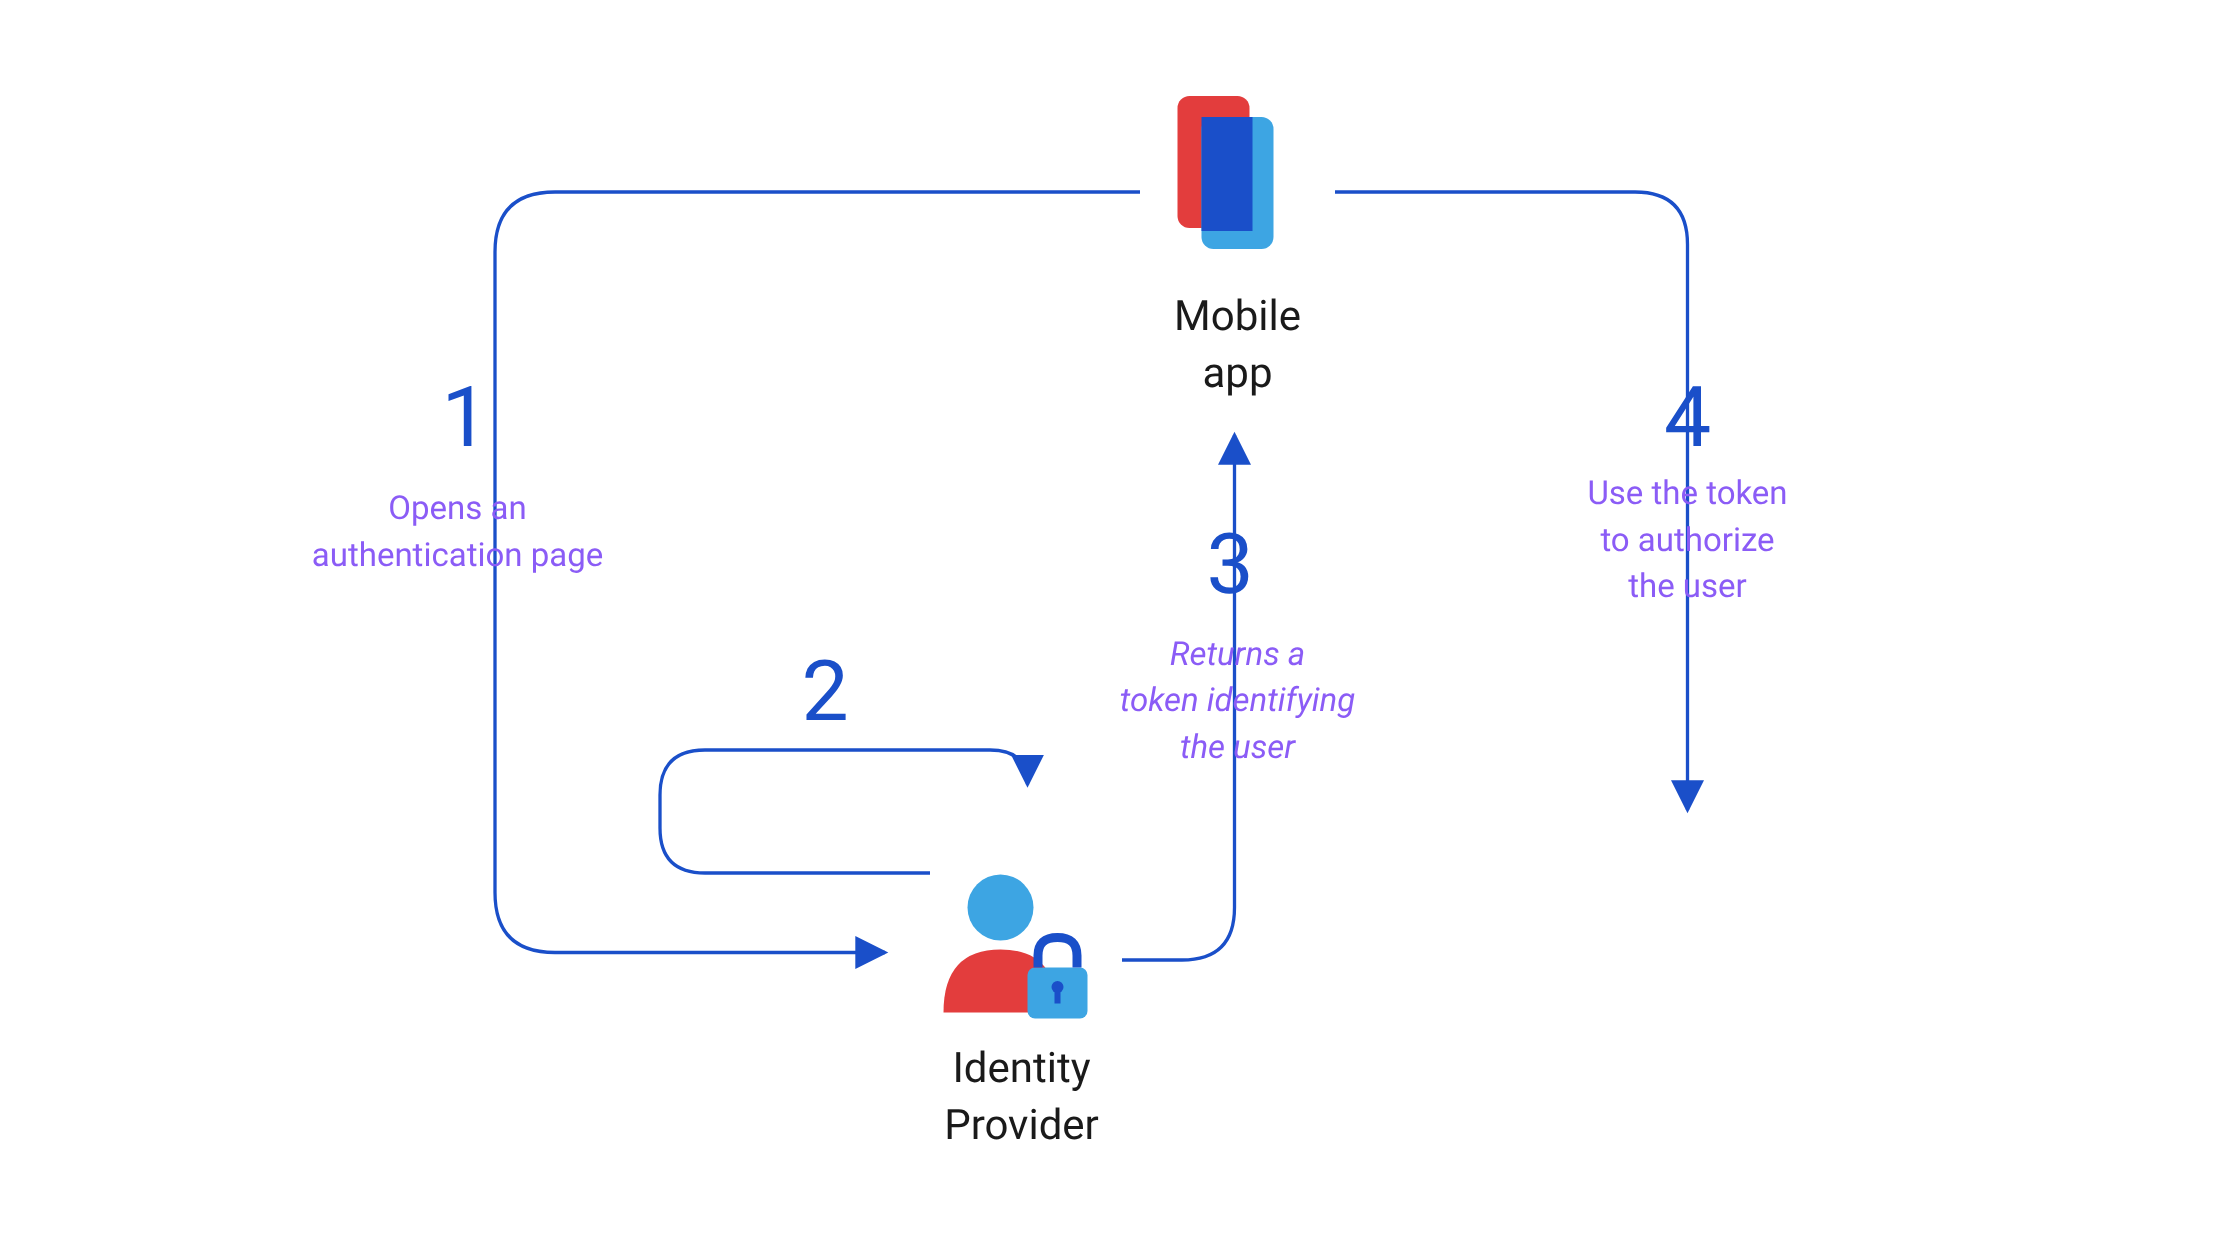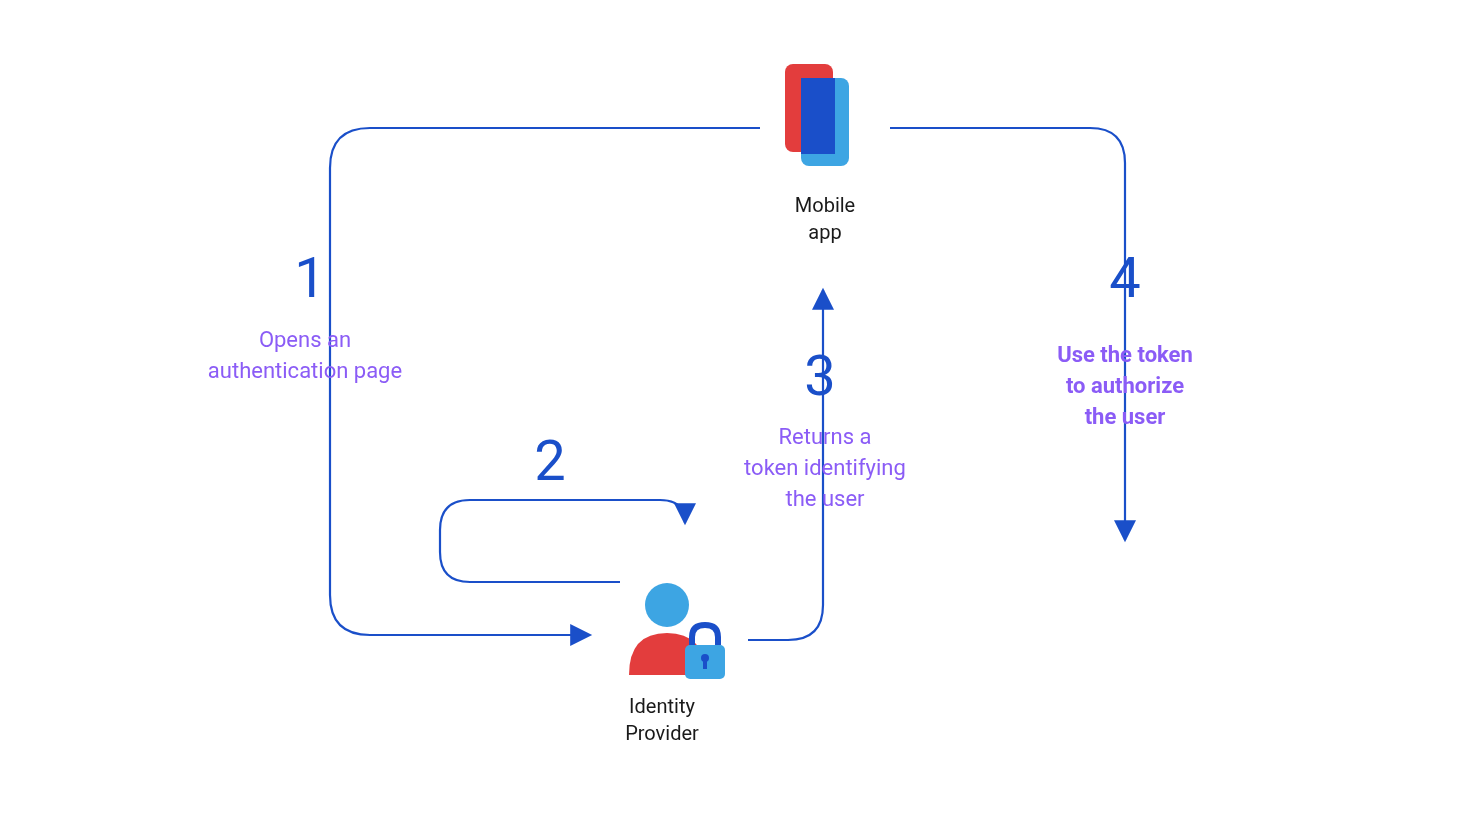--- a/index.html
+++ b/index.html
@@ -11,21 +11,21 @@
       position: relative;
       overflow: hidden;
     }
     .diagram-container {
       position: relative;
       width: 100%;
       height: 100%;
     }
     .node-label {
       position: absolute;
-      font-size: 20px;
+      font-size: 28px;
       color: #1a1a1a;
       text-align: center;
       line-height: 1.35;
     }
     .step-number {
       position: absolute;
       font-size: 56px;
       font-weight: 400;
       color: #1a4fc9;
       text-align: center;
@@ -101,27 +101,27 @@
 
       <circle cx="52" cy="30" r="22" fill="#3da5e3"></circle>
       <path d="M 14 100 Q 14 58 52 58 Q 90 58 90 100 Z" fill="#e33d3d"></path>
 
       <rect x="70" y="70" width="40" height="34" rx="5" fill="#3da5e3"></rect>
       <path d="M 77 70 L 77 62 Q 77 50 90 50 Q 103 50 103 62 L 103 70" fill="none" stroke="#1a4fc9" stroke-width="6"></path>
       <circle cx="90" cy="83" r="4" fill="#1a4fc9"></circle>
       <rect x="88" y="85" width="4" height="9" fill="#1a4fc9"></rect>
     </svg>
   </div>
-  <div class="node-label" style="left:597px; top:693px; width:130px;">Identity<br>Provider</div>
+  <div class="node-label" style="left:616px; top:693px; width:130px;">Identity<br>Provider</div>
 
 
   <div class="step-number" style="left:290px; top:245px; width:40px;">1</div>
   <div class="step-text" style="left:190px; top:325px; width:230px;">Opens an<br>authentication page</div>
 
   <div class="step-number" style="left:530px; top:428px; width:40px;">2</div>
 
   <div class="step-number" style="left:800px; top:343px; width:40px;">3</div>
-  <div class="step-text" style="left:725px; top:422px; width:200px;">Returns a<br>token identifying<br>the user</div>
+  <div class="step-text" style="left:725px; top:422px; width:200px;font-style:italic;">Returns a<br>token identifying<br>the user</div>
 
   <div class="step-number" style="left:1100px; top:245px; width:50px;">4</div>
-  <div class="step-text" style="left:1035px; top:340px; width:180px;font-weight:bold;">Use the token<br>to authorize<br>the user</div>
+  <div class="step-text" style="left:1035px; top:315px; width:180px;">Use the token<br>to authorize<br>the user</div>
 
 </div>
 
 </body></html>

